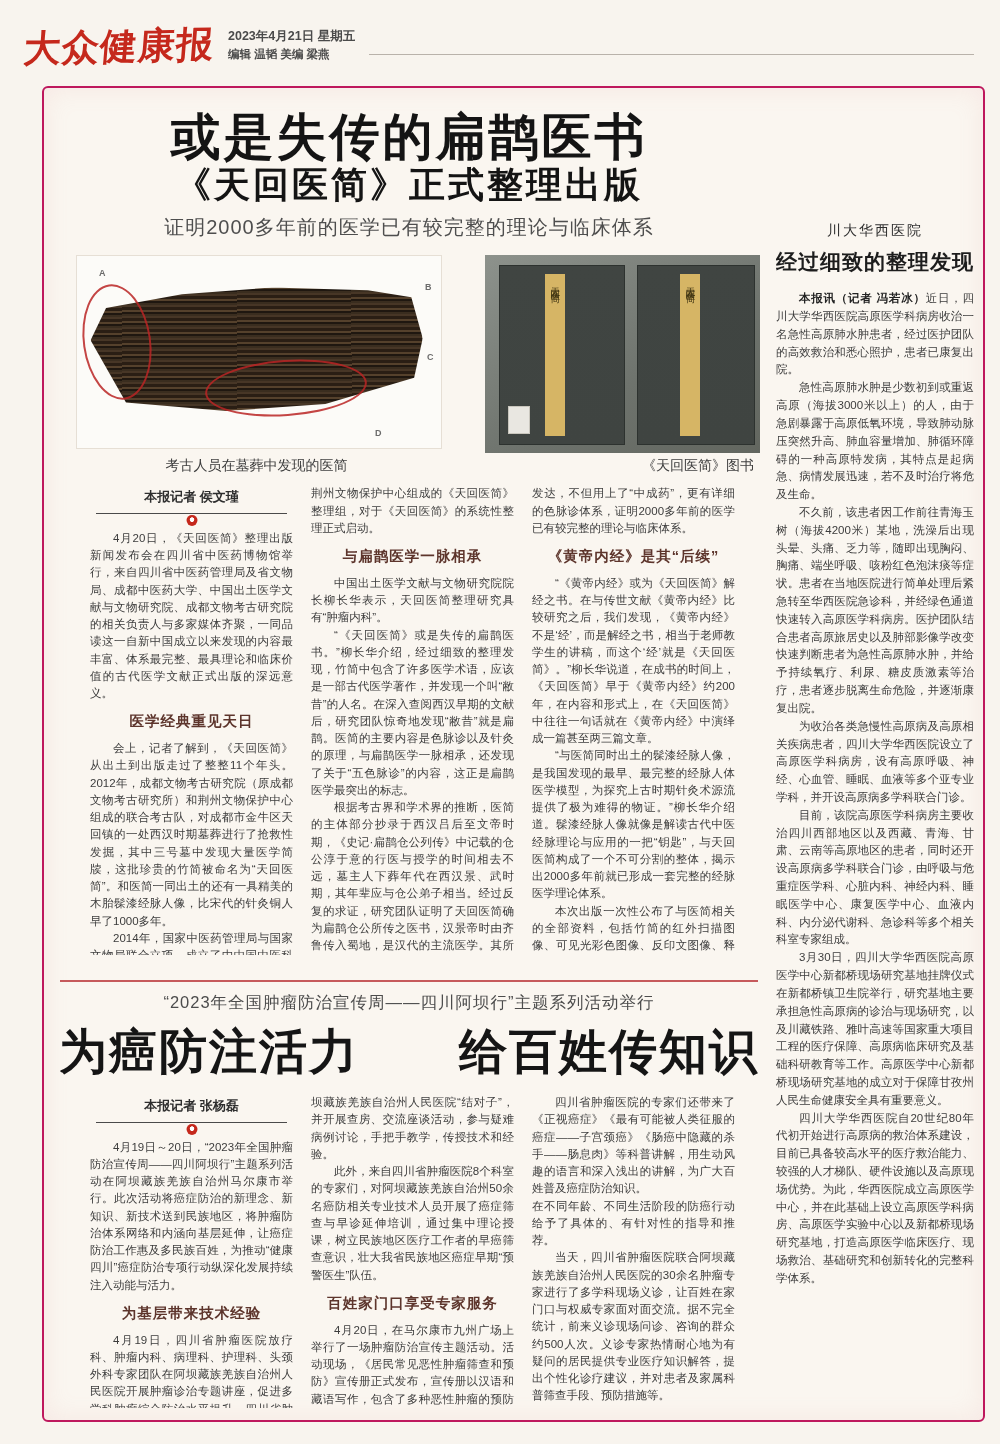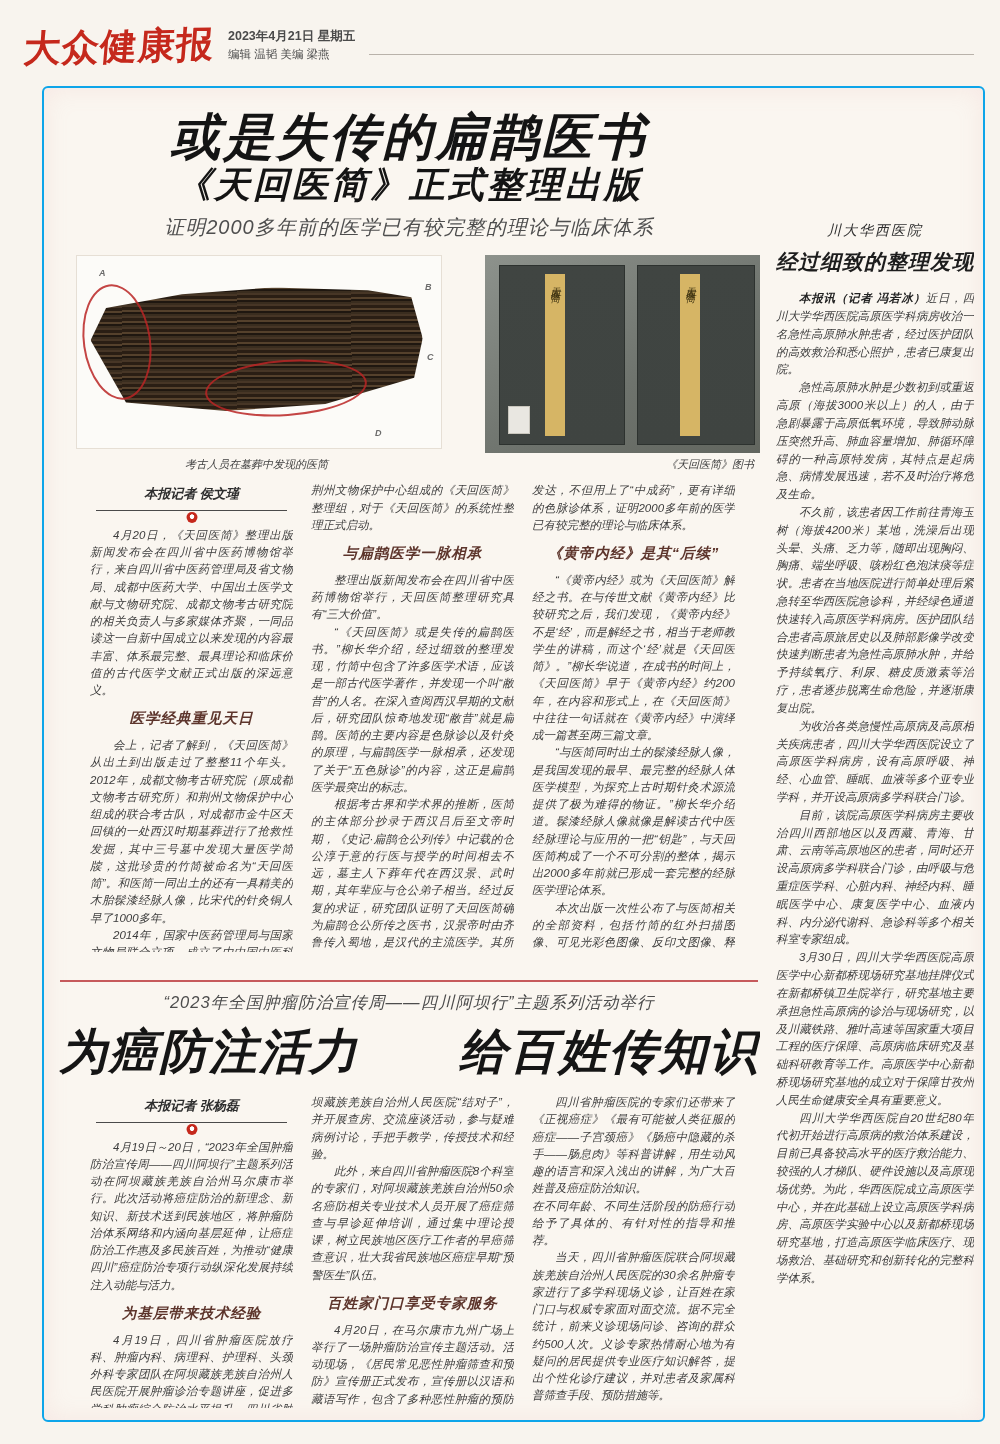--- a/index.html
+++ b/index.html
@@ -9,30 +9,30 @@
     font-family:"Liberation Sans","DejaVu Sans",sans-serif;
     color:#3a3a3a;
   }
   
   .masthead{position:absolute;left:24px;top:20px;right:16px;height:56px;display:flex;align-items:flex-start;}
   .logo{font-size:37px;font-weight:900;color:#c5281c;letter-spacing:1px;
         transform:skewX(-6deg) rotate(-1.5deg);line-height:1;margin-top:8px;
         font-family:"Liberation Serif","DejaVu Serif",serif;}
   .date-block{margin-left:14px;margin-top:8px;line-height:1.35;}
   .date-line{font-size:12.5px;font-weight:bold;color:#4a4a4a;}
-  .staff-line{font-size:11.5px;font-weight:normal;color:#4a4a4a;margin-top:2px;}
+  .staff-line{font-size:11.5px;font-weight:bold;color:#4a4a4a;margin-top:2px;}
   .mast-rule{flex:1;border-top:1.5px solid #b9b2aa;margin:34px 10px 0 14px;}
   .section{display:flex;align-items:center;margin-top:14px;white-space:nowrap;}
   .section .sec-name{font-size:28px;font-weight:700;color:#6d6d6d;letter-spacing:2px;}
   .section .divider{display:inline-block;width:2px;height:30px;background:#8a8a8a;margin:0 7px;}
   .section .pagenum{font-size:30px;font-weight:700;color:#6d6d6d;}
   
   .frame{position:absolute;left:42px;top:86px;width:939px;height:1332px;
-         border:2px solid #0ea5e9;border-radius:6px;background:#faf6f0;
-         box-shadow:inset 0 0 26px rgba(224,148,148,.14);font-style:italic;}
+         border:2px solid #be185d;border-radius:6px;background:#faf6f0;
+         box-shadow:inset 0 0 26px rgba(224,148,148,.14);}
   .left-region{position:absolute;left:14px;top:8px;width:702px;height:1312px;overflow:hidden;}
   .right-region{position:absolute;left:732px;top:8px;width:198px;height:1312px;overflow:hidden;}
   
   .main-art{height:876px;overflow:hidden;}
   .hl{white-space:nowrap;text-align:center;font-weight:900;color:#141414;letter-spacing:3px;
       font-family:"Liberation Serif","DejaVu Serif",serif;}
   .hl1{font-size:50px;line-height:1.1;margin-top:14px;}
   .hl2{font-size:36px;line-height:1.15;}
   .sub-hl{text-align:center;font-size:20px;color:#4e4e4e;margin-top:8px;letter-spacing:1px;}
   
@@ -52,21 +52,21 @@
   .photo-gap{width:44px;}
   .photo-right{width:278px;height:198px;background:linear-gradient(150deg,#8d928c,#6e736d 60%,#62665f);}
   .book{position:absolute;top:10px;height:178px;background:linear-gradient(#44494632,#0000) ,#3f4441;border:1px solid #2d322f;}
   .book1{left:14px;width:124px;}
   .book2{left:152px;width:116px;}
   .spine-strip{position:absolute;left:36%;top:8px;bottom:8px;width:20px;background:#d6b565;
                display:flex;align-items:flex-start;justify-content:center;}
   .spine-txt{writing-mode:vertical-rl;font-size:9.5px;color:#3c3110;letter-spacing:2px;margin-top:6px;}
   .sticker{position:absolute;left:8px;bottom:10px;width:20px;height:26px;background:#e9e7e1;border:1px solid #c9c6bd;}
   .caption-row{display:flex;margin-left:18px;margin-top:4px;}
-  .cap{font-size:11px;color:#3e3e3e;font-family:"Liberation Serif","DejaVu Serif",serif;}
+  .cap{font-size:14px;color:#3e3e3e;font-family:"Liberation Serif","DejaVu Serif",serif;}
   .cap-left{width:368px;text-align:center;}
   .cap-right{width:278px;text-align:right;padding-right:6px;margin-left:44px;}
   
   .cols{display:flex;margin-left:32px;margin-top:10px;}
   .col{width:203px;overflow:hidden;}
   .col + .col{margin-left:18px;}
   .body-txt, .col{font-size:11.5px;line-height:1.5;color:#3c3c3c;text-align:justify;}
   .para{margin:0;text-indent:2em;}
   .para.ni{text-indent:0;}
   .subhead{font-weight:bold;font-size:14.5px;text-align:center;color:#5d352c;margin:9px 0 7px;letter-spacing:1px;}
@@ -150,21 +150,21 @@
           <div>
               <p class="para">4月20日，《天回医简》整理出版新闻发布会在四川省中医药博物馆举行，来自四川省中医药管理局及省文物局、成都中医药大学、中国出土医学文献与文物研究院、成都文物考古研究院的相关负责人与多家媒体齐聚，一同品读这一自新中国成立以来发现的内容最丰富、体系最完整、最具理论和临床价值的古代医学文献正式出版的深远意义。</p>
               <div class="subhead">医学经典重见天日</div>
               <p class="para">会上，记者了解到，《天回医简》从出土到出版走过了整整11个年头。2012年，成都文物考古研究院（原成都文物考古研究所）和荆州文物保护中心组成的联合考古队，对成都市金牛区天回镇的一处西汉时期墓葬进行了抢救性发掘，其中三号墓中发现大量医学简牍，这批珍贵的竹简被命名为“天回医简”。和医简一同出土的还有一具精美的木胎髹漆经脉人像，比宋代的针灸铜人早了1000多年。</p>
               <p class="para">2014年，国家中医药管理局与国家文物局联合立项，成立了由中国中医科学院中国医史文献研究所、成都中医药大学、成都文物考古研究所和</p>
             </div>
         </div>
         <div class="col col-h">
             <p class="para ni">荆州文物保护中心组成的《天回医简》整理组，对于《天回医简》的系统性整理正式启动。</p>
             <div class="subhead">与扁鹊医学一脉相承</div>
-            <p class="para">整理出版新闻发布会在四川省中医药博物馆举行，天回医简整理研究具有“三大价值”。</p>
+            <p class="para">中国出土医学文献与文物研究院院长柳长华表示，天回医简整理研究具有“肿瘤内科”。</p>
             <p class="para">“《天回医简》或是失传的扁鹊医书。”柳长华介绍，经过细致的整理发现，竹简中包含了许多医学术语，应该是一部古代医学著作，并发现一个叫“敝昔”的人名。在深入查阅西汉早期的文献后，研究团队惊奇地发现“敝昔”就是扁鹊。医简的主要内容是色脉诊以及针灸的原理，与扁鹊医学一脉相承，还发现了关于“五色脉诊”的内容，这正是扁鹊医学最突出的标志。</p>
             <p class="para">根据考古界和学术界的推断，医简的主体部分抄录于西汉吕后至文帝时期，《史记·扁鹊仓公列传》中记载的仓公淳于意的行医与授学的时间相去不远，墓主人下葬年代在西汉景、武时期，其年辈应与仓公弟子相当。经过反复的求证，研究团队证明了天回医简确为扁鹊仓公所传之医书，汉景帝时由齐鲁传入蜀地，是汉代的主流医学。其所反映的汉代医疗水平已十分</p>
           </div>
         <div class="col col-h">
             <p class="para ni">发达，不但用上了“中成药”，更有详细的色脉诊体系，证明2000多年前的医学已有较完整的理论与临床体系。</p>
             <div class="subhead">《黄帝内经》是其“后续”</div>
             <p class="para">“《黄帝内经》或为《天回医简》解经之书。在与传世文献《黄帝内经》比较研究之后，我们发现，《黄帝内经》不是‘经’，而是解经之书，相当于老师教学生的讲稿，而这个‘经’就是《天回医简》。”柳长华说道，在成书的时间上，《天回医简》早于《黄帝内经》约200年，在内容和形式上，在《天回医简》中往往一句话就在《黄帝内经》中演绎成一篇甚至两三篇文章。</p>
             <p class="para">“与医简同时出土的髹漆经脉人像，是我国发现的最早、最完整的经脉人体医学模型，为探究上古时期针灸术源流提供了极为难得的物证。”柳长华介绍道。髹漆经脉人像就像是解读古代中医经脉理论与应用的一把“钥匙”，与天回医简构成了一个不可分割的整体，揭示出2000多年前就已形成一套完整的经脉医学理论体系。</p>
             <p class="para">本次出版一次性公布了与医简相关的全部资料，包括竹简的红外扫描图像、可见光彩色图像、反印文图像、释文注释及髹漆经脉人像的高清影像等。</p>
           </div>

